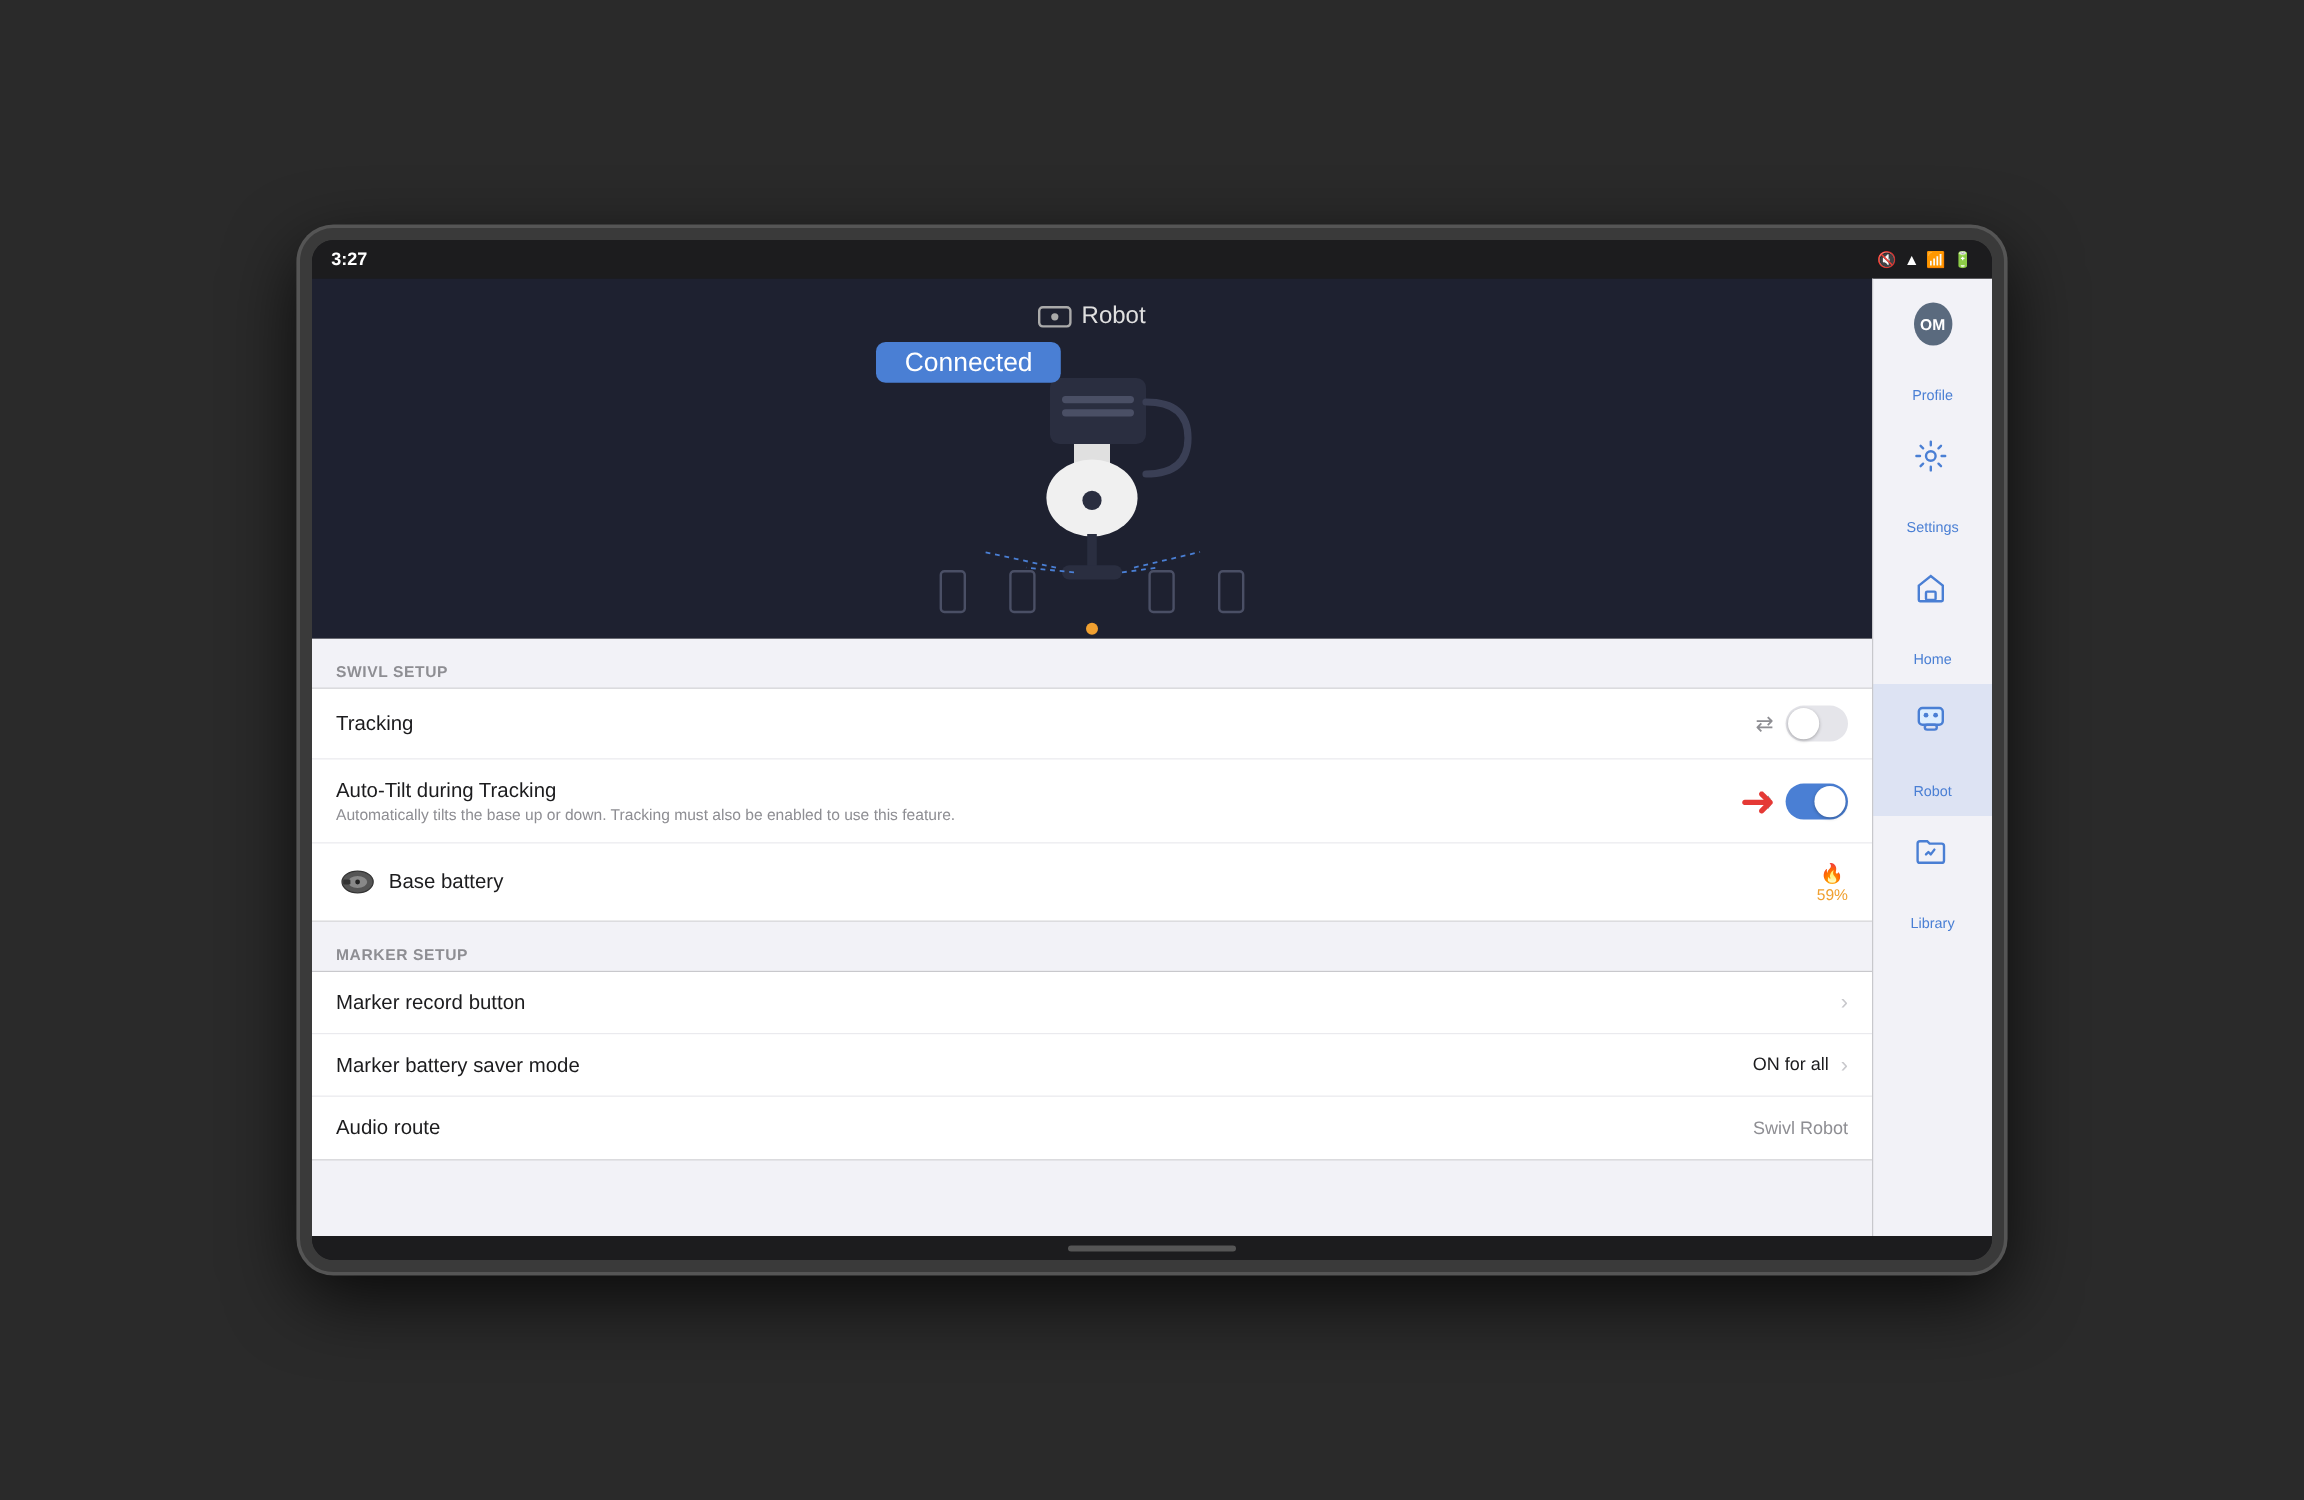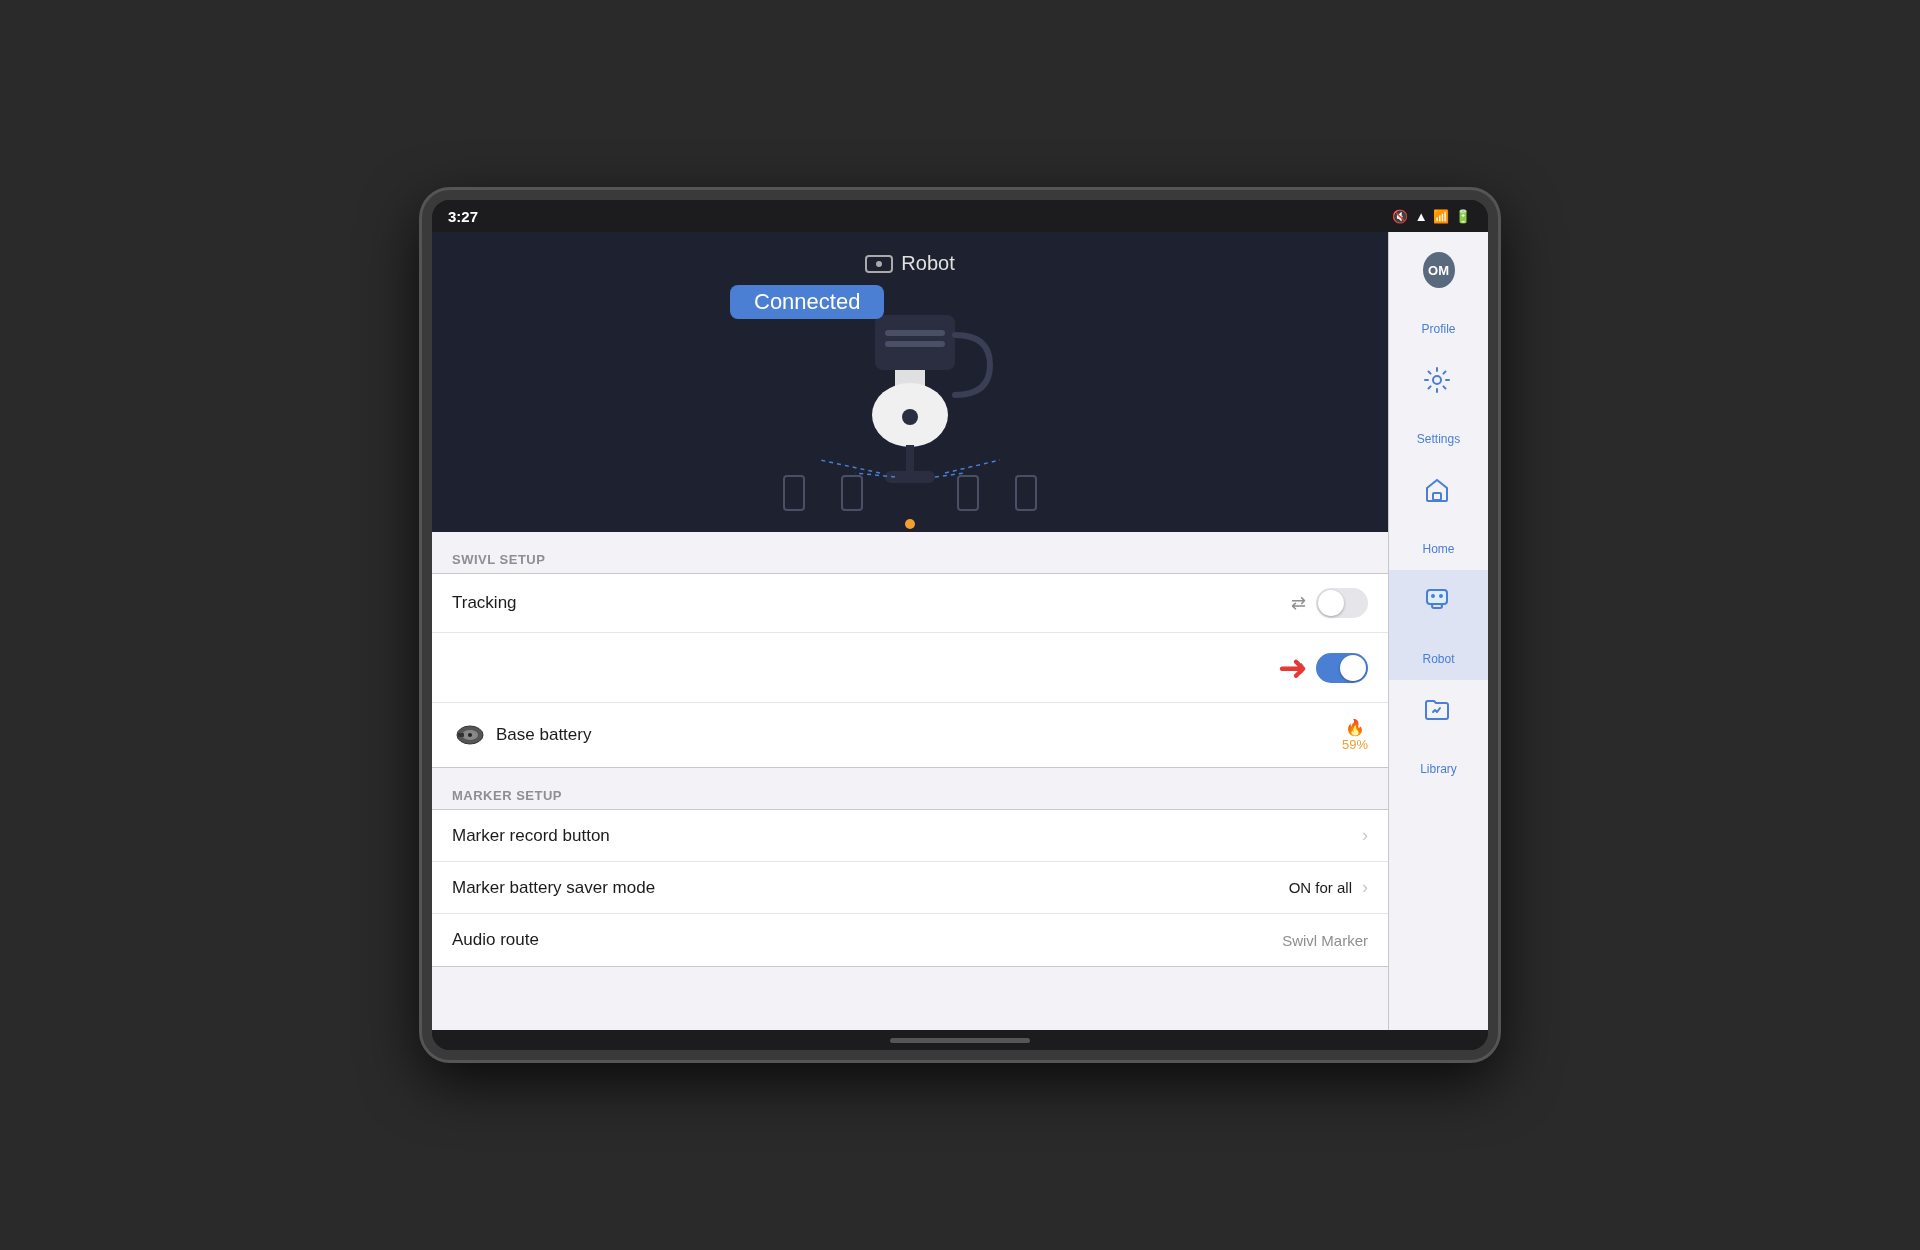--- a/index.html
+++ b/index.html
@@ -5,21 +5,21 @@
     * { box-sizing: border-box; margin: 0; padding: 0; }
     body {
       background: #2a2a2a;
       display: flex;
       justify-content: center;
       align-items: center;
       min-height: 100vh;
       font-family: -apple-system, BlinkMacSystemFont, 'Helvetica Neue', sans-serif;
     }
     .tablet-shell {
-      width: 1076px;
+      width: 1420px;
       height: 870px;
       background: #1c1c1e;
       border-radius: 28px;
       border: 10px solid #3a3a3a;
       overflow: hidden;
       display: flex;
       flex-direction: column;
       position: relative;
       box-shadow: 0 0 0 3px #555, 0 20px 60px rgba(0,0,0,0.8);
     }
@@ -388,20 +388,24 @@
             </div>
             <div class="row-right">
               <span class="sort-icon">⇄</span>
               <div class="toggle off">
                 <div class="toggle-knob"></div>
               </div>
             </div>
           </div>
 
           <div class="settings-row" style="position:relative; min-height: 70px;">
+            <div class="row-content">
+              <div class="row-label">Auto-Tilt during Tracking</div>
+              <div class="row-sublabel">Automatically tilts the base up or down. Tracking must also be enabled to use this feature.</div>
+            </div>
 
             <div style="position:absolute; right: 80px; top: 50%; transform: translateY(-50%); font-size: 36px; color: #e53935; pointer-events:none; z-index:5;">
               ➜
             </div>
             <div class="row-right">
               <span class="sort-icon">↕</span>
               <div class="toggle on">
                 <div class="toggle-knob"></div>
               </div>
             </div>
@@ -448,21 +452,21 @@
               <span style="font-size:15px; color:#1c1c1e;">ON for all</span>
               <span class="chevron">›</span>
             </div>
           </div>
 
           <div class="settings-row">
             <div class="row-content">
               <div class="row-label">Audio route</div>
             </div>
             <div class="row-right">
-              <span style="font-size:15px; color:#8e8e93;">Swivl Marker</span>
+              <span style="font-size:15px; color:#8e8e93;">Swivl Robot</span>
             </div>
           </div>
         </div>
       </div>
     </div>
 
     <div class="sidebar">
 
       <div class="sidebar-item">
         <div class="sidebar-icon">

